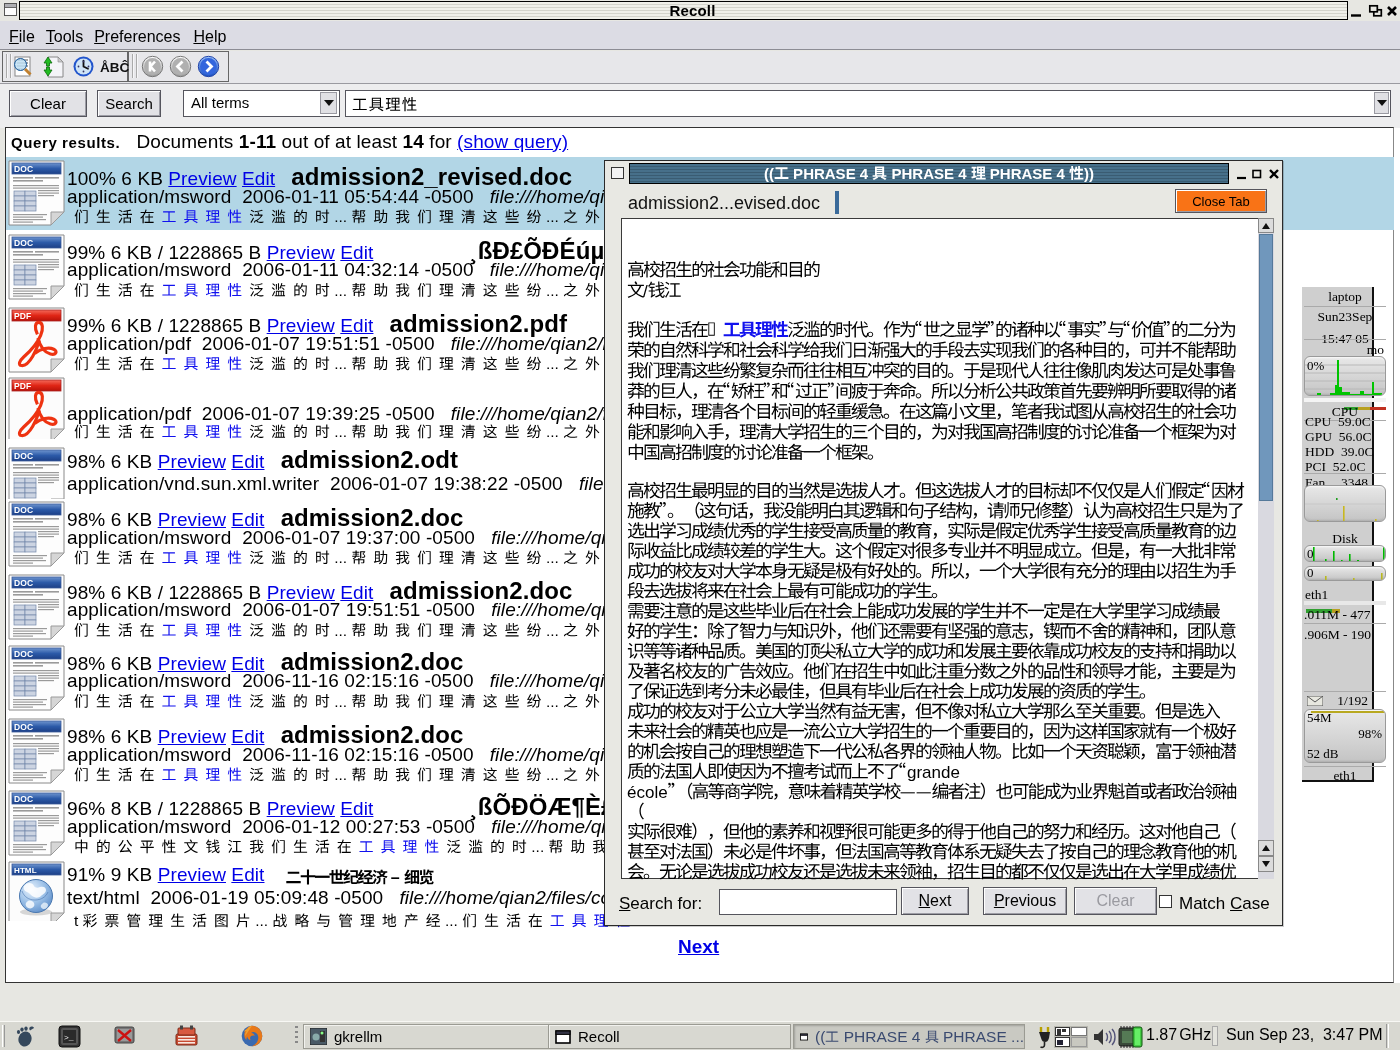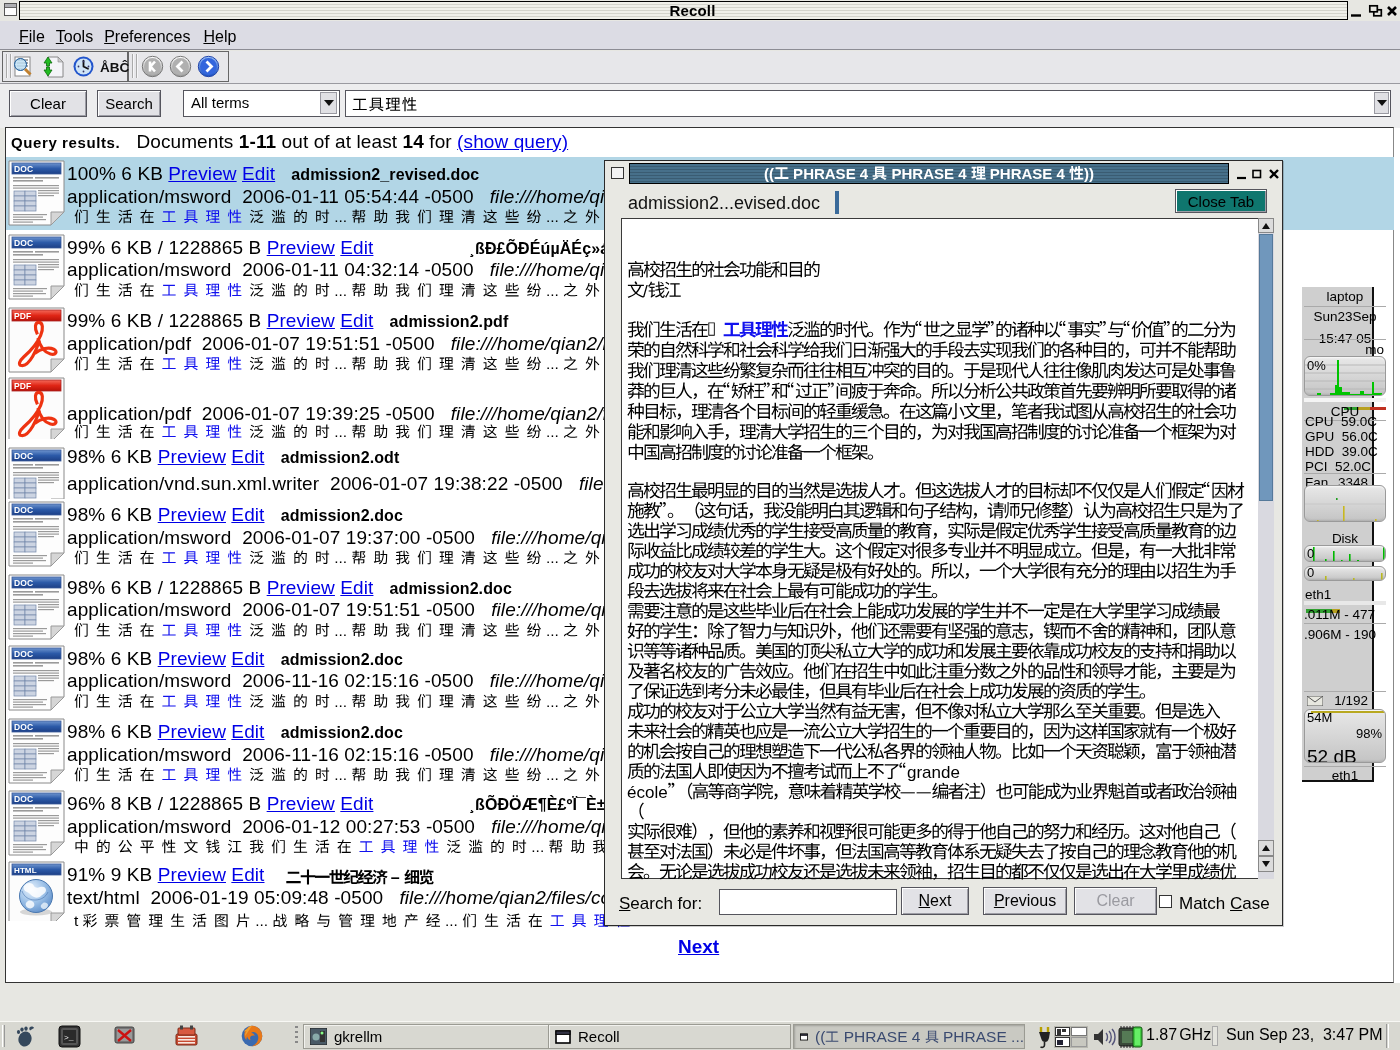--- a/index.html
+++ b/index.html
@@ -26,45 +26,45 @@
 .qbtn{position:absolute;top:6px;height:27px;background:#e2e2e6;border:1px solid #55555d;
  box-shadow:inset 1px 1px 0 #ffffff,inset -1px -1px 0 #9d9da5;font-size:15px;text-align:center;color:#000;
  display:flex;align-items:center;justify-content:center}
 .sunken{background:#fff;border:1px solid #55555d}
 
 #results{left:5px;top:127px;width:1389px;height:856px;background:#fff;border:1px solid #333;border-right-color:#888;overflow:hidden}
 #hl{left:6px;top:157px;width:1388px;height:73px;background:#b2d6e6}
 .rrow{position:absolute;left:0;width:1389px;font-size:19px;color:#000;letter-spacing:.1px}
 .rrow .l1,.rrow .l2{position:absolute;left:67px;white-space:pre}
 a{color:#0000e6}
-.fn{font-weight:bold;font-size:16px}
+.fn{font-weight:bold;font-size:24px}
 .meta{white-space:pre}
 .furl{font-style:italic}
 #qheader{position:absolute;left:11px;top:131px;font-size:19px;white-space:pre;letter-spacing:.1px}
 #qheader .qr{font-size:15px;font-weight:bold;letter-spacing:.6px}
 #nextlink{position:absolute;left:678px;top:936px;font-size:19px;font-weight:bold}
 
 #pwin{left:604px;top:160px;width:679px;height:766px;background:#e8e8e3;border:1px solid #2a2a2a;
  box-shadow:1px 1px 0 #00000033}
 #ptitle{left:24px;top:2px;width:600px;height:21px;border:1px solid #000;
  background:repeating-linear-gradient(180deg,#47708a 0 2px,#3a5c72 2px 3px);
  color:#fff;font-weight:bold;font-size:15px;text-align:center;line-height:20px;white-space:pre}
 #picon{left:6px;top:6px;width:13px;height:12px;border:1px solid #333;background:#f2f2f2}
 #ptab{left:23px;top:29px;height:26px;font-size:18px;color:#111;display:flex;align-items:center}
-#closetab{left:570px;top:28px;width:92px;height:24px;background:#0f766e;border:1px solid #55555d;
- box-shadow:inset 1px 1px 0 #fff,inset -1px -1px 0 #9d9da5;font-size:15px;display:flex;align-items:center;justify-content:center}
+#closetab{left:570px;top:28px;width:92px;height:24px;background:#f97316;border:1px solid #55555d;
+ box-shadow:inset 1px 1px 0 #fff,inset -1px -1px 0 #9d9da5;font-size:13px;display:flex;align-items:center;justify-content:center}
 #pcontent{left:16px;top:57px;width:638px;height:661px;background:#fff;border:1px solid #3a3a3a;overflow:hidden}
 #pscroll{left:653px;top:57px;width:16px;height:661px;background:#d9d9e0}
 #psearch{left:8px;top:726px;height:34px;font-size:17px}
 
 .pbtn{position:absolute;top:0;height:28px;background:#e2e2e6;border:1px solid #55555d;
  box-shadow:inset 1px 1px 0 #fff,inset -1px -1px 0 #9d9da5;font-size:16px;display:flex;align-items:center;justify-content:center}
 
 #gkr{left:1302px;top:287px;width:72px;height:495px;background:#cfcfcf;border-right:2px solid #111;border-bottom:2px solid #111;
- font-family:Liberation Sans, sans-serif;font-size:13.5px;color:#000}
+ font-family:Liberation Serif, serif;font-size:13.5px;color:#000}
 #gkr .sec{position:absolute;left:0;width:86px;text-align:center}
 .chart{position:absolute;left:2px;width:82px;background:linear-gradient(180deg,#e8e8e8,#c4c4c4);
  border:1px solid #9a9a9a;border-radius:6px;box-shadow:inset 0 1px 2px #ffffffcc, inset 0 -1px 2px #00000022;overflow:hidden}
 
 #taskbar{left:0;top:1021px;width:1400px;height:29px;background:#d8d8d1;border-top:1px solid #f8f8f4}
 .tbtn{position:absolute;top:2px;height:25px;background:#d8d8d1;border:1px solid #9b9b93;
  box-shadow:inset 1px 1px 0 #f2f2ee;font-size:15px;color:#000;display:flex;align-items:center;white-space:pre;overflow:hidden}
 .tbtn.active{background:#c9c9c2;box-shadow:inset 1px 1px 2px #00000033;color:#3a4a70}
 </style></head>
 <body>
@@ -505,21 +505,21 @@
   </div>
 <div class="abs" id="titlestripe"><b>Recoll</b></div>
 <svg class="abs" style="left:1350px;top:4px" width="48" height="14" viewBox="0 0 48 14">
 <g stroke="#000" fill="none">
 <path d="M1 11.5h10" stroke-width="2.4"></path>
 <rect x="23.8" y="5.8" width="7.5" height="6" stroke-width="1.7"></rect>
 <rect x="19.8" y="1.8" width="7.5" height="6" stroke-width="1.7" fill="#e7e7e2"></rect>
 <path d="M38 3l8 8M46 3l-8 8" stroke-width="2.6"></path>
 </g>
   </svg>
-<div class="abs" id="menubar"><span style="margin-left:19px"><u>F</u>ile</span><span style="margin-left:11px"><u>T</u>ools</span><span style="margin-left:11px"><u>P</u>references</span><span style="margin-left:13px"><u>H</u>elp</span></div>
+<div class="abs" id="menubar"><span style="margin-left:9px"><u>F</u>ile</span><span style="margin-left:11px"><u>T</u>ools</span><span style="margin-left:11px"><u>P</u>references</span><span style="margin-left:13px"><u>H</u>elp</span></div>
 <div class="abs" id="toolbar">
  <div class="tpanel" style="left:2px;width:126px"></div>
  <div class="grip" style="left:6px"></div>
     <div class="grip" style="left:10px"></div>
  <div class="tpanel" style="left:128px;width:101px"></div>
  <div class="grip" style="left:132px"></div>
     <div class="grip" style="left:136px"></div>
  <svg class="abs" style="left:13px;top:4px" width="216px" height="24" viewBox="0 0 216 24">
 <g>
  <rect x="2" y="2" width="15" height="19" fill="#fff" stroke="#888"></rect>
@@ -2213,21 +2213,21 @@
 <div class="abs" style="left:2px;top:340px;white-space:pre">.906M - 190</div>
 <div class="abs" style="left:2px;top:404px;width:82px;height:1px;background:#aaa"></div>
 <svg class="abs" style="left:5px;top:409px" width="16" height="10" viewBox="0 0 16 10">
       <rect x="0" y="0" width="16" height="10" fill="#e8e8e0" stroke="#555"></rect>
       <path d="M0 0l8 6l8-6" fill="none" stroke="#555"></path>
     </svg>
 <div class="abs" style="right:4px;top:406px">1/192</div>
 <div class="chart" style="left:2px;top:422px;width:82px;height:54px">
  <div class="abs" style="left:2px;top:0;font-size:13px">54M</div>
  <div class="abs" style="right:3px;top:16px;font-size:13px">98%</div>
- <div class="abs" style="left:2px;top:36px;font-size:19px">52 dB</div>
+ <div class="abs" style="left:2px;top:36px;font-size:13px">52 dB</div>
  <div class="abs" style="left:6px;top:1px;width:74px;height:2px;background:#b8a820"></div>
 </div>
 <div class="abs" style="left:2px;top:479px;width:82px;height:1px;background:#aaa"></div>
 <div class="sec" style="top:481px">eth1</div>
 </div>
 <div class="abs" id="taskbar">
 <div class="abs" style="left:2px;top:3px;width:3px;height:22px;border-left:1px solid #fff;border-right:1px solid #999"></div>
 <svg class="abs" style="left:13px;top:3px" width="23" height="23" viewBox="0 0 23 23">
  <ellipse cx="12" cy="14" rx="6.5" ry="7.5" fill="#35485c" transform="rotate(18 12 14)"></ellipse>
  <ellipse cx="5.5" cy="7" rx="1.6" ry="2" fill="#35485c"></ellipse>

